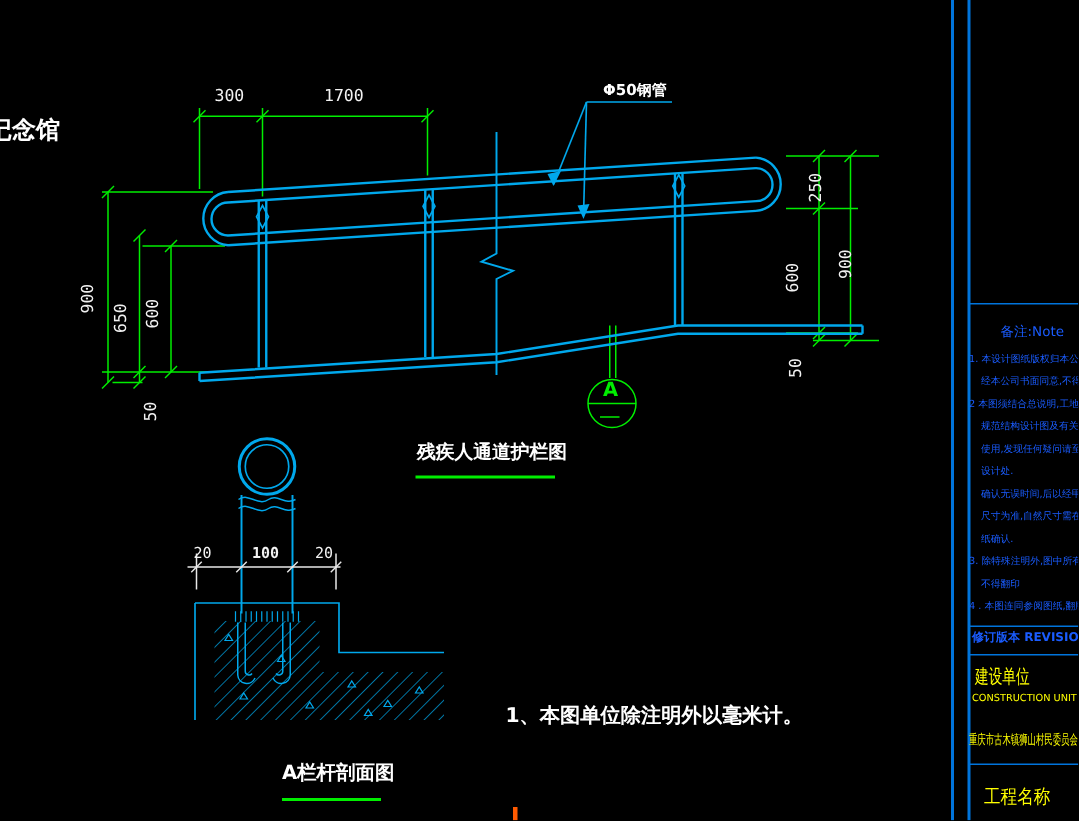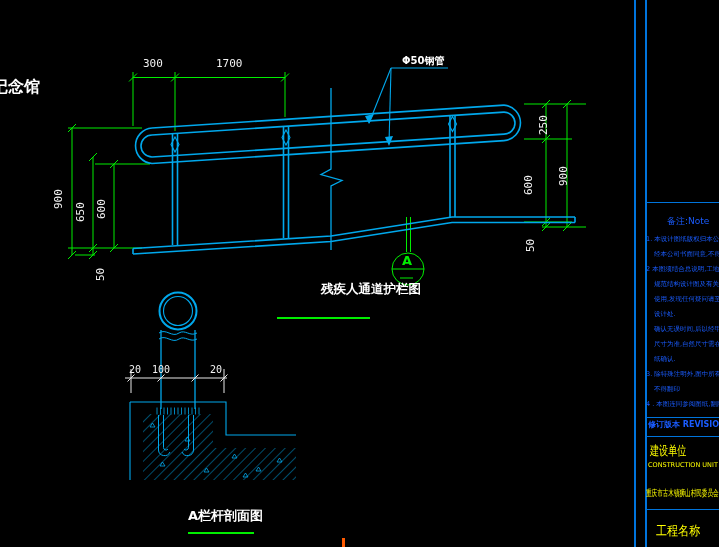--- a/index.html
+++ b/index.html
@@ -192,30 +192,31 @@
 
   <div class="dim rot" style="left:538px;top:135px;">250</div>
   <div class="dim rot" style="left:523px;top:195px;">600</div>
   <div class="dim rot" style="left:558px;top:186px;">900</div>
   <div class="dim rot" style="left:525px;top:252px;">50</div>
 
   <div class="txt cn" style="left:402px;top:55px;font-size:10px;">Φ50钢管</div>
 
   <div class="txt green" style="left:402px;top:254px;font-size:13px;">A</div>
 
-  <div class="txt cn" style="left:278px;top:282px;font-size:12.5px;margin-left:43px;">残疾人通道护栏图</div>
+  <div class="txt cn" style="left:278px;top:294px;font-size:12.5px;">残疾人通道护栏图</div>
   <div class="underline" style="left:277px;top:317px;width:93px;"></div>
 
   <div class="dim" style="left:129px;top:365px;font-size:10px;">20</div>
-  <div class="dim" style="left:152px;top:365px;font-size:10px;">100</div>
+  <div class="dim" style="left:168px;top:365px;font-size:10px;font-weight:bold;">100</div>
   <div class="dim" style="left:210px;top:365px;font-size:10px;">20</div>
 
   <div class="txt cn" style="left:188px;top:509px;font-size:13px;">A栏杆剖面图</div>
   <div class="underline" style="left:188px;top:532px;width:66px;"></div>
 
+  <div class="txt cn" style="left:337px;top:470px;font-size:13.5px;">1、本图单位除注明外以毫米计。</div>
 
   <div class="orange-tick"></div>
 
   <div class="panel-vline" style="left:634px;"></div>
   <div class="panel-vline" style="left:645px;"></div>
   <div class="panel-hline" style="top:202px;"></div>
   <div class="panel-hline" style="top:417px;"></div>
   <div class="panel-hline" style="top:436px;"></div>
   <div class="panel-hline" style="top:509px;"></div>
 

